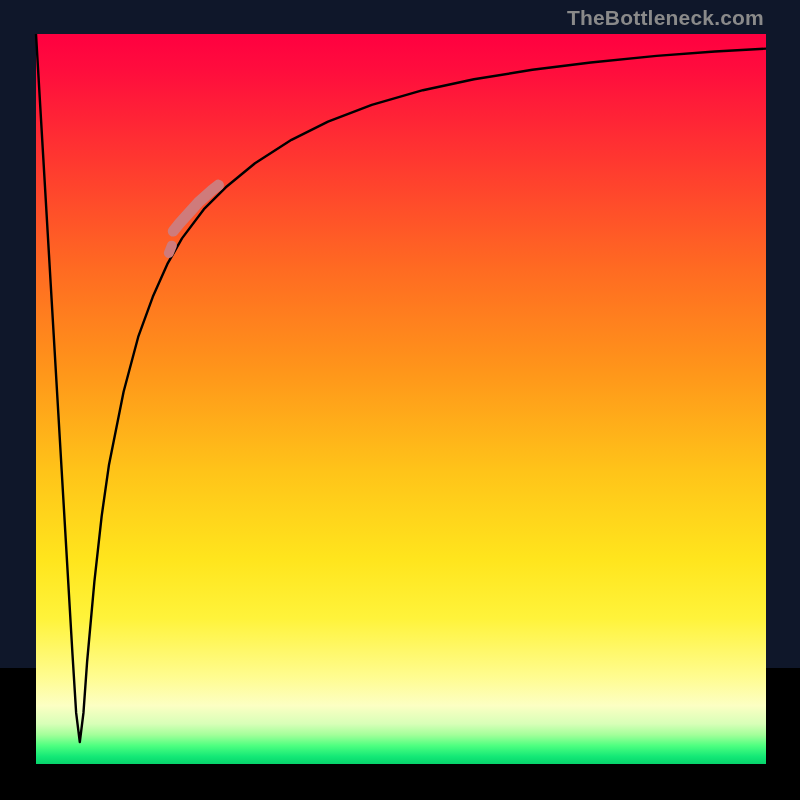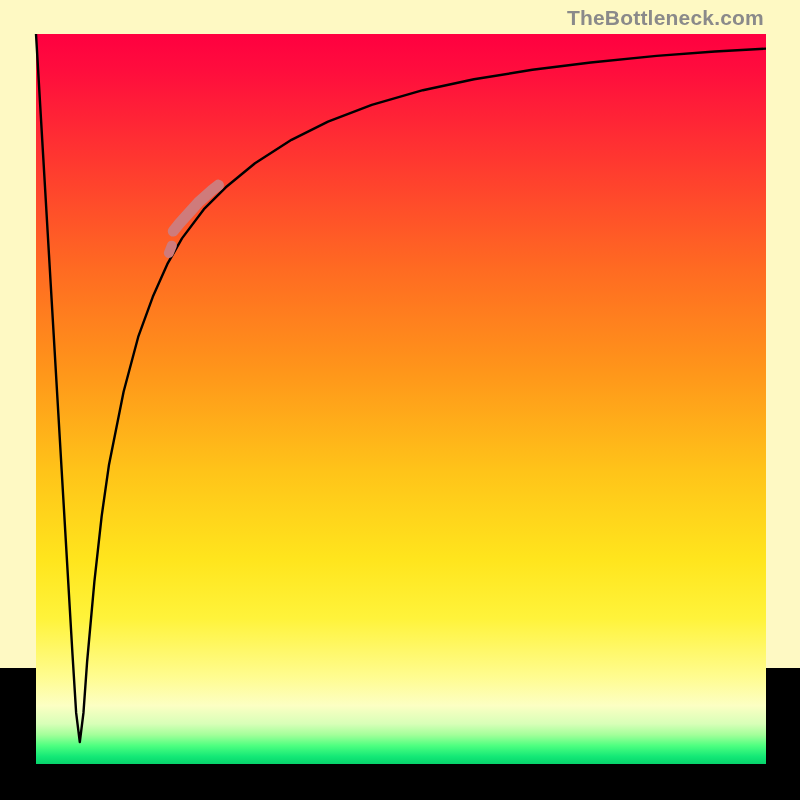--- a/index.html
+++ b/index.html
@@ -7,21 +7,21 @@
     padding: 0;
     width: 800px;
     height: 800px;
     background: #000;
     overflow: hidden;
   }
   .frame {
     position: relative;
     width: 800px;
     height: 668px;
-    background: #fef9c3;
+    background: #0f172a;
   }
   .plot {
     position: absolute;
     left: 36px;
     top: 34px;
     width: 730px;
     height: 730px;
     
     background: linear-gradient(
       to bottom,

